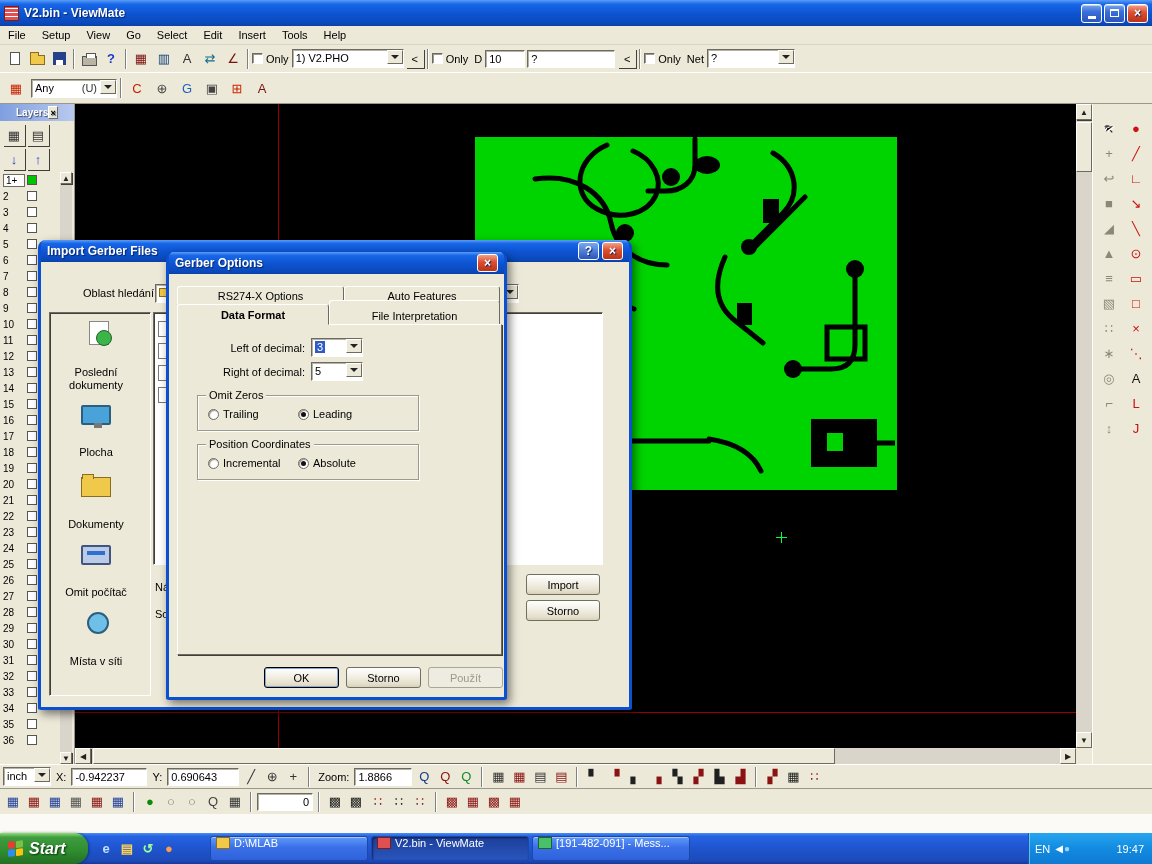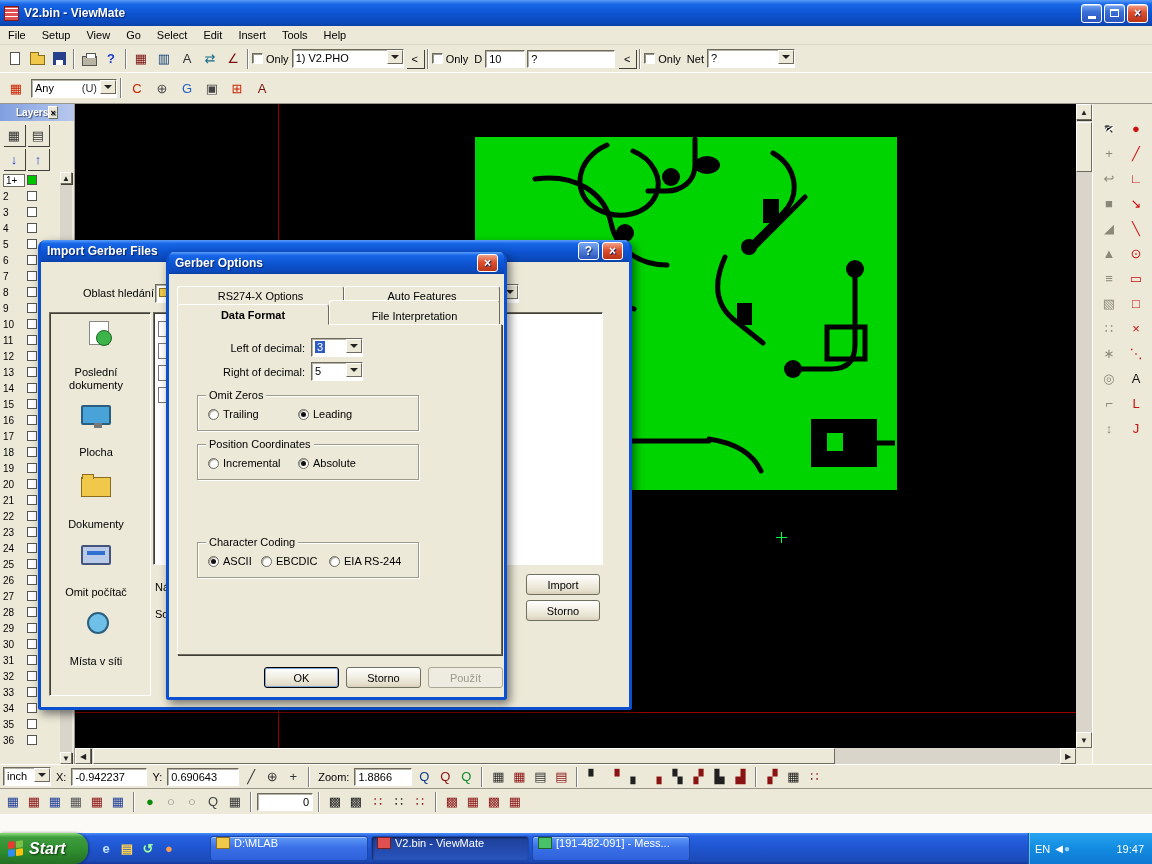--- a/index.html
+++ b/index.html
@@ -853,35 +853,20 @@
             <span class="radio"></span>
             <span>Incremental</span>
           </label>
         <label class="radio-opt" style="left:100px;top:12px">
             <span class="radio on"></span>
             <span>Absolute</span>
           </label>
       </div>
 
 
-      <div class="fs" style="left:19px;top:217px;width:222px;height:36px">
-        <span class="grouplabel">Character Coding</span>
-        <label class="radio-opt" style="left:10px;top:12px">
-            <span class="radio on"></span>
-            <span>ASCII</span>
-          </label>
-        <label class="radio-opt" style="left:63px;top:12px">
-            <span class="radio"></span>
-            <span>EBCDIC</span>
-          </label>
-        <label class="radio-opt" style="left:131px;top:12px">
-            <span class="radio"></span>
-            <span>EIA RS-244</span>
-          </label>
-      </div>
 
     </div>
 
     <div class="xpbtn default abs" style="left:95px;top:415px;width:75px">OK</div>
     <div class="xpbtn abs" style="left:177px;top:415px;width:75px">Storno</div>
     <div class="xpbtn disabled abs" style="left:259px;top:415px;width:75px">Použít</div>
   </div>
 
   <div class="abs taskbar">
     <div class="start-btn">

